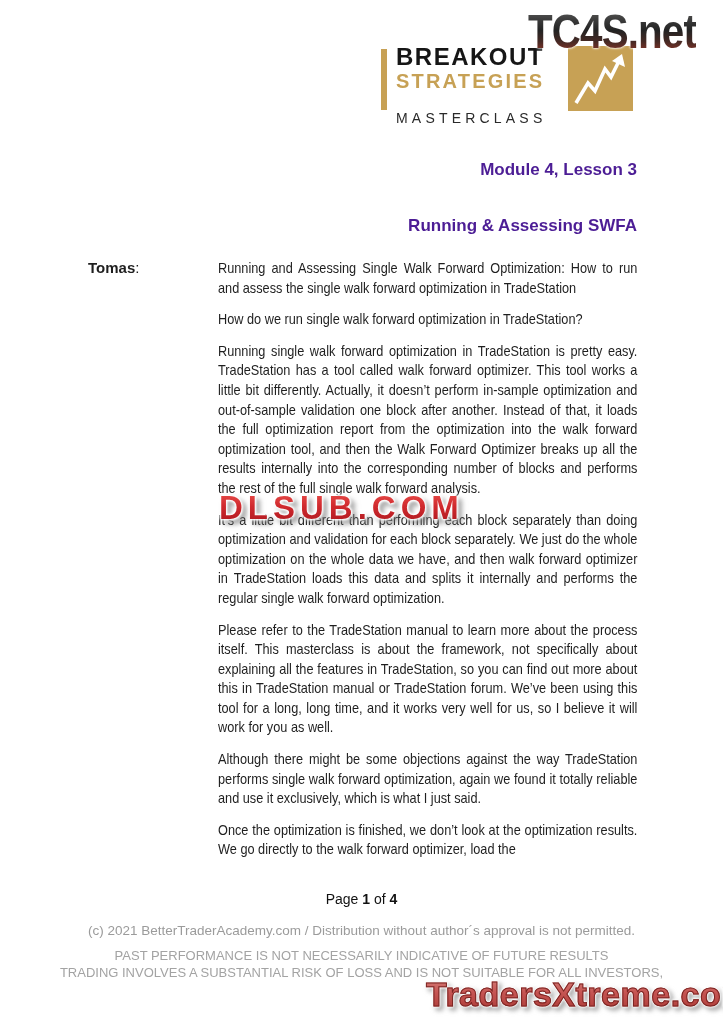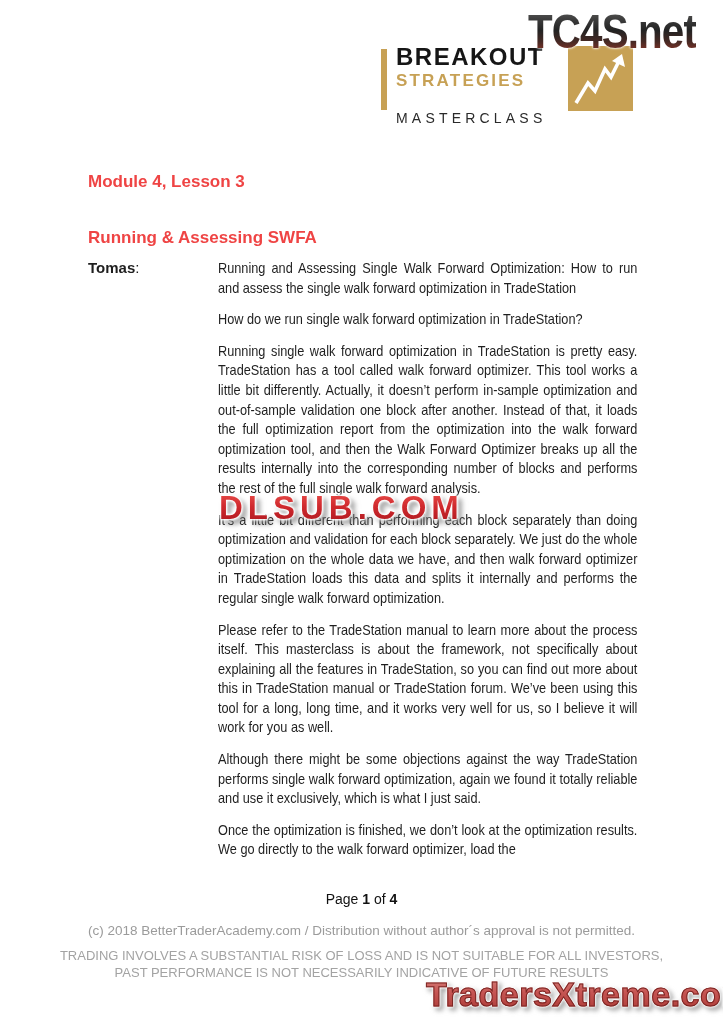--- a/index.html
+++ b/index.html
@@ -6,35 +6,35 @@
   .page{
     position:relative;width:723px;height:1024px;margin:0 auto;background:#ffffff;
     font-family:"Liberation Sans",sans-serif;overflow:hidden;
   }
 
   
   .logo{position:absolute;left:381px;top:44px;display:flex;align-items:flex-start;}
   .logo-bar{width:6px;height:61px;background:#C7A155;margin-top:5px;}
   .logo-text{margin-left:9px;}
   .logo-l1{font-size:24px;font-weight:bold;letter-spacing:1.5px;color:#161616;line-height:26px;}
-  .logo-l2{font-size:17px;font-weight:bold;letter-spacing:2.2px;color:#C7A155;line-height:22px;}
+  .logo-l2{font-size:20px;font-weight:bold;letter-spacing:2.2px;color:#C7A155;line-height:22px;}
   .logo-l3{font-size:14px;font-weight:400;letter-spacing:4.2px;color:#2a2a2a;line-height:18px;margin-top:17px;}
   .logo-square{width:65px;height:65px;background:#C7A155;margin-left:22px;margin-top:2px;display:flex;align-items:center;justify-content:center;}
 
   .tc4s{
     position:absolute;left:528px;top:4px;
     font-size:48px;font-weight:bold;letter-spacing:-1px;white-space:nowrap;
     transform:scaleX(0.84);transform-origin:left top;
     background:linear-gradient(180deg,#6a6a68 0%,#3a3a3a 30%,#232323 48%,#452924 68%,#8a3427 88%,#9c4633 100%);
     -webkit-background-clip:text;background-clip:text;color:transparent;
     filter:drop-shadow(0 0 1px rgba(255,255,255,.95)) drop-shadow(0 0 1px rgba(255,255,255,.8));
   }
 
   
-  .titles{position:absolute;left:88px;top:172px;width:549px;text-align:left;color:#ef4444;}
+  .titles{position:absolute;left:88px;top:160px;width:549px;text-align:right;color:#4c1d95;}
   .titles .t1{font-size:17px;font-weight:bold;line-height:20px;}
   .titles .t2{font-size:17px;font-weight:bold;line-height:20px;margin-top:36px;}
 
   
   .speaker{position:absolute;left:88px;top:259px;font-size:15px;color:#1f1f1f;text-align:right;}
   .speaker .nm{font-weight:bold;}
   .body-col{
     position:absolute;left:218px;top:258px;width:494px;
     transform:scaleX(0.849);transform-origin:left top;
     font-size:15px;line-height:19.6px;color:#1f1f1f;text-align:justify;
@@ -102,22 +102,22 @@
       <p>It’s a little bit different than performing each block separately than doing optimization and validation for each block separately. We just do the whole optimization on the whole data we have, and then walk forward optimizer in TradeStation loads this data and splits it internally and performs the regular single walk forward optimization.</p>
       <p>Please refer to the TradeStation manual to learn more about the process itself. This masterclass is about the framework, not specifically about explaining all the features in TradeStation, so you can find out more about this in TradeStation manual or TradeStation forum. We’ve been using this tool for a long, long time, and it works very well for us, so I believe it will work for you as well.</p>
       <p>Although there might be some objections against the way TradeStation performs single walk forward optimization, again we found it totally reliable and use it exclusively, which is what I just said.</p>
       <p>Once the optimization is finished, we don’t look at the optimization results. We go directly to the walk forward optimizer, load the</p>
     </div>
 
   <div class="dlsub">DLSUB.COM</div>
 
   <div class="footer-page"><span>Page </span><span class="b">1</span><span> of </span><span class="b">4</span></div>
 
-  <div class="footer-copy">(c) 2018 BetterTraderAcademy.com / Distribution without author´s approval is not permitted.</div>
+  <div class="footer-copy">(c) 2021 BetterTraderAcademy.com / Distribution without author´s approval is not permitted.</div>
 
   <div class="footer-disc">
+    <div>PAST PERFORMANCE IS NOT NECESSARILY INDICATIVE OF FUTURE RESULTS</div>
     <div>TRADING INVOLVES A SUBSTANTIAL RISK OF LOSS AND IS NOT SUITABLE FOR ALL INVESTORS,</div>
-    <div>PAST PERFORMANCE IS NOT NECESSARILY INDICATIVE OF FUTURE RESULTS</div>
   </div>
 
   <div class="tx">TradersXtreme.com</div>
 
 </div>
 
 </body></html>

